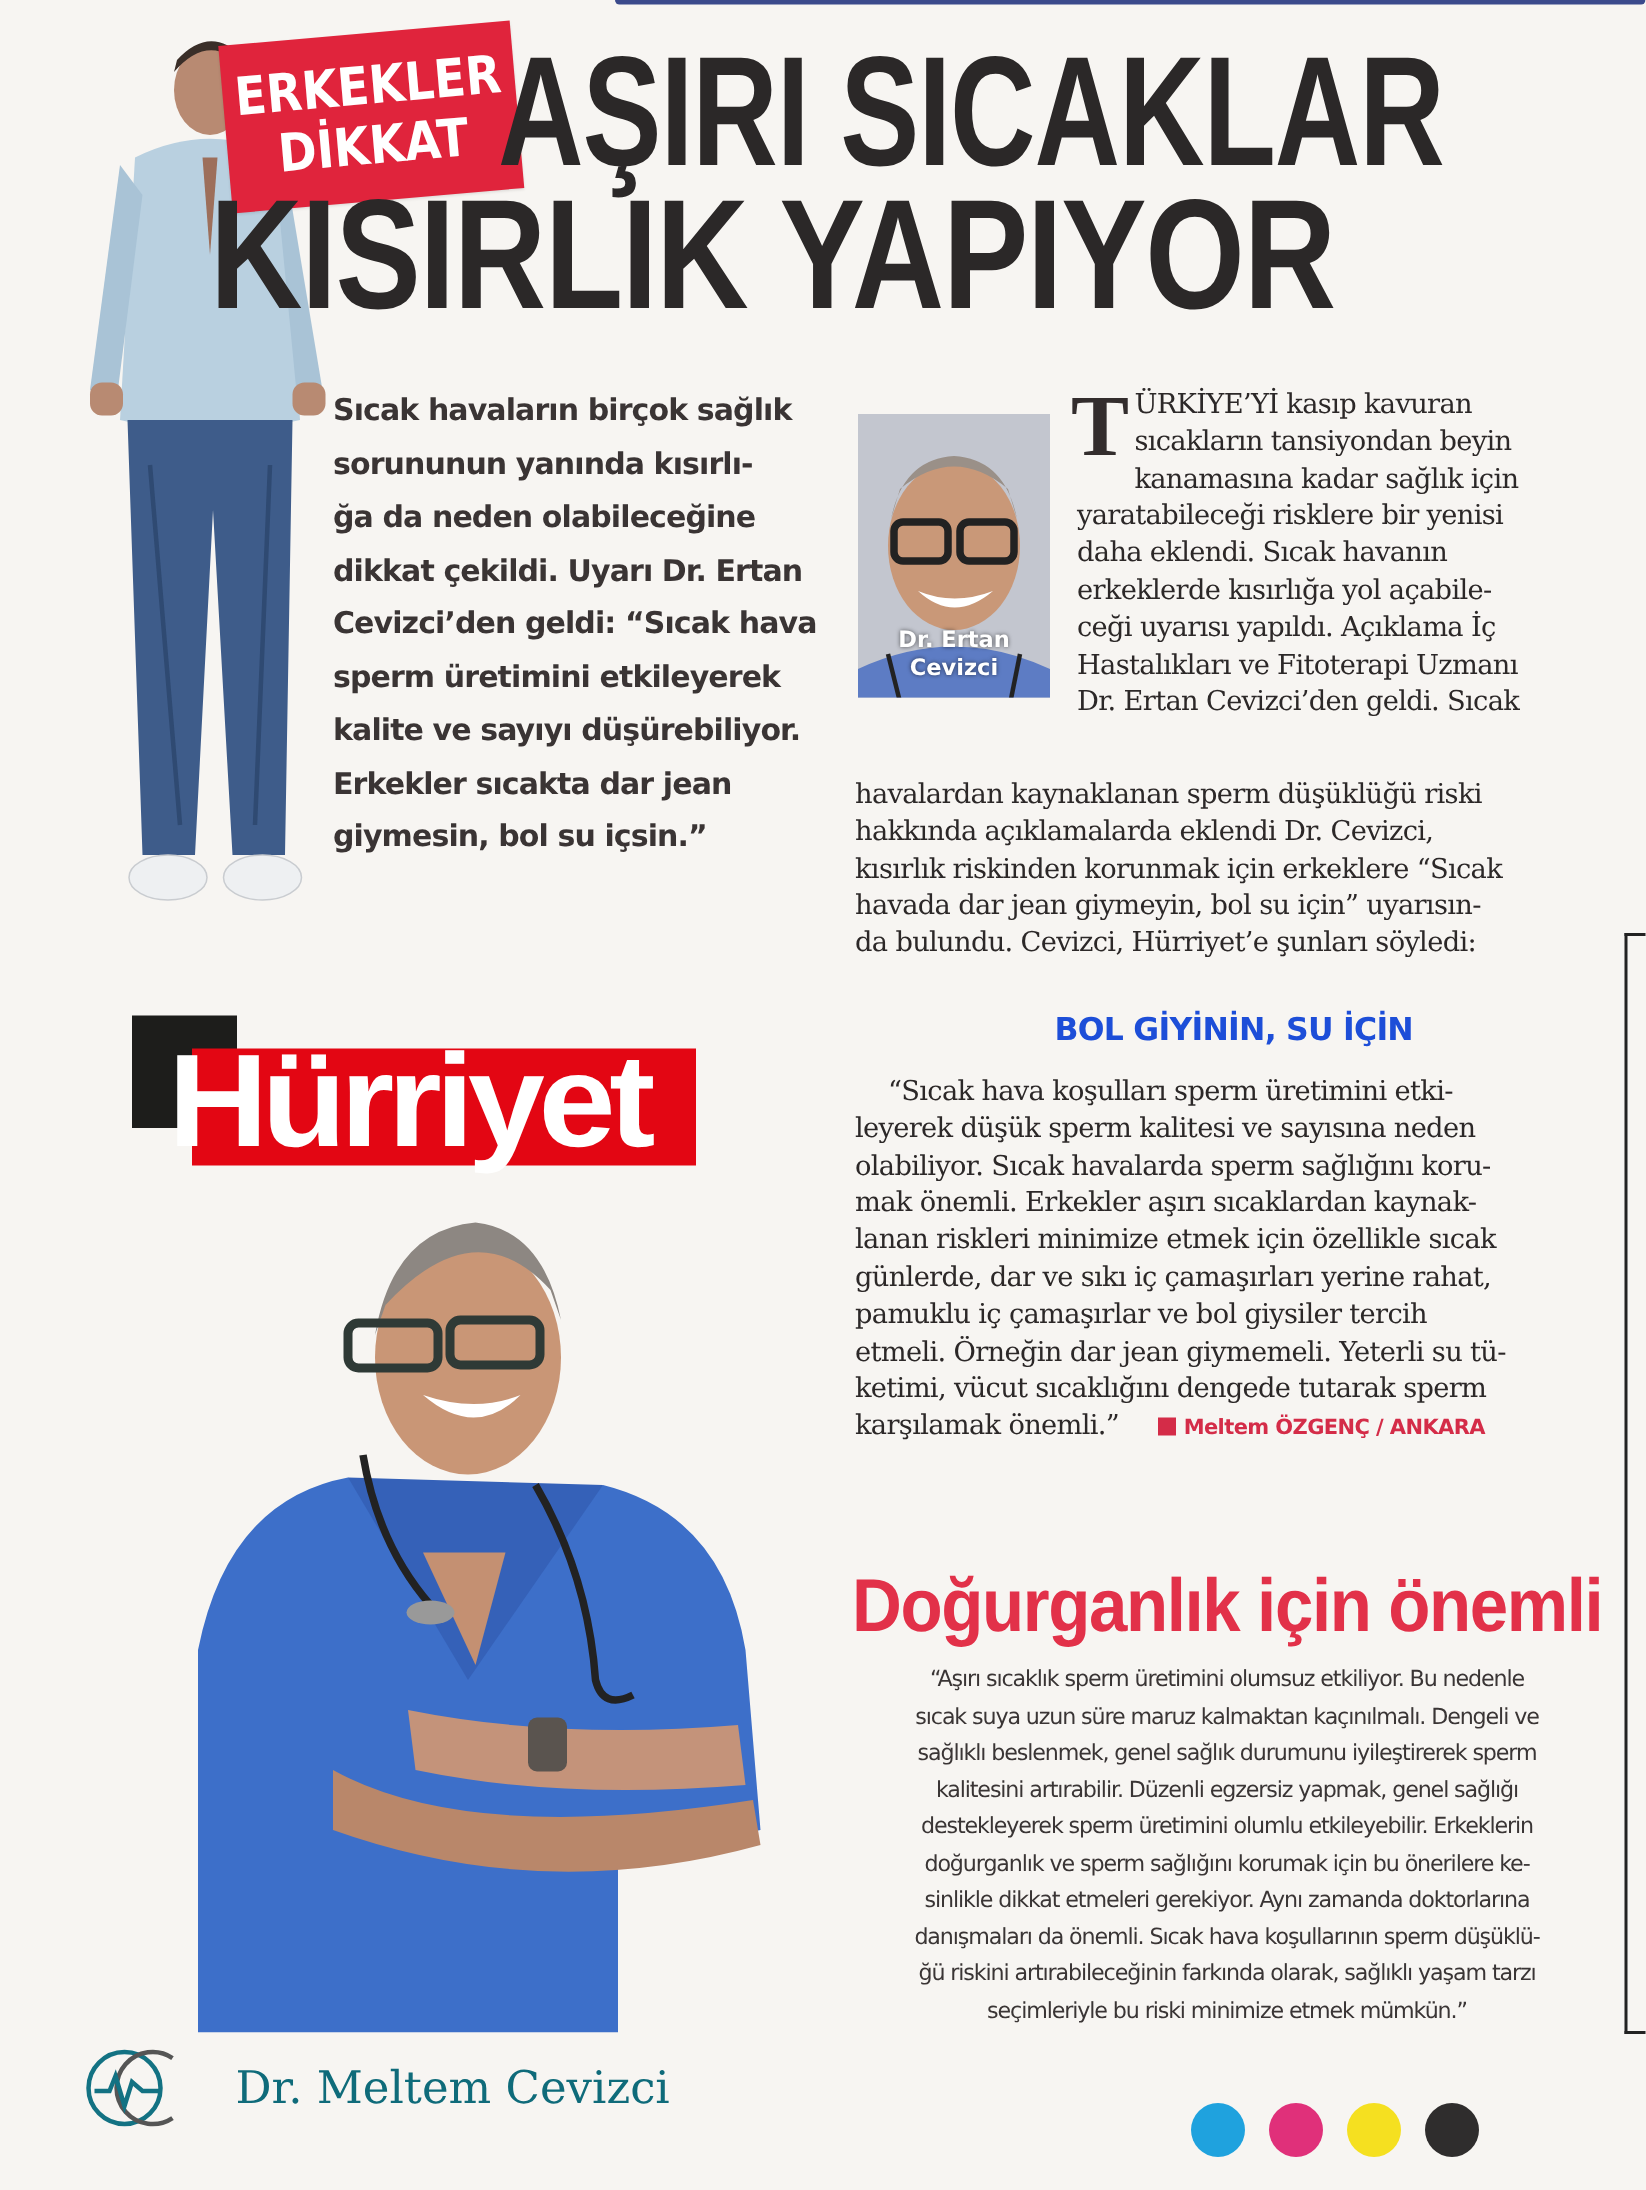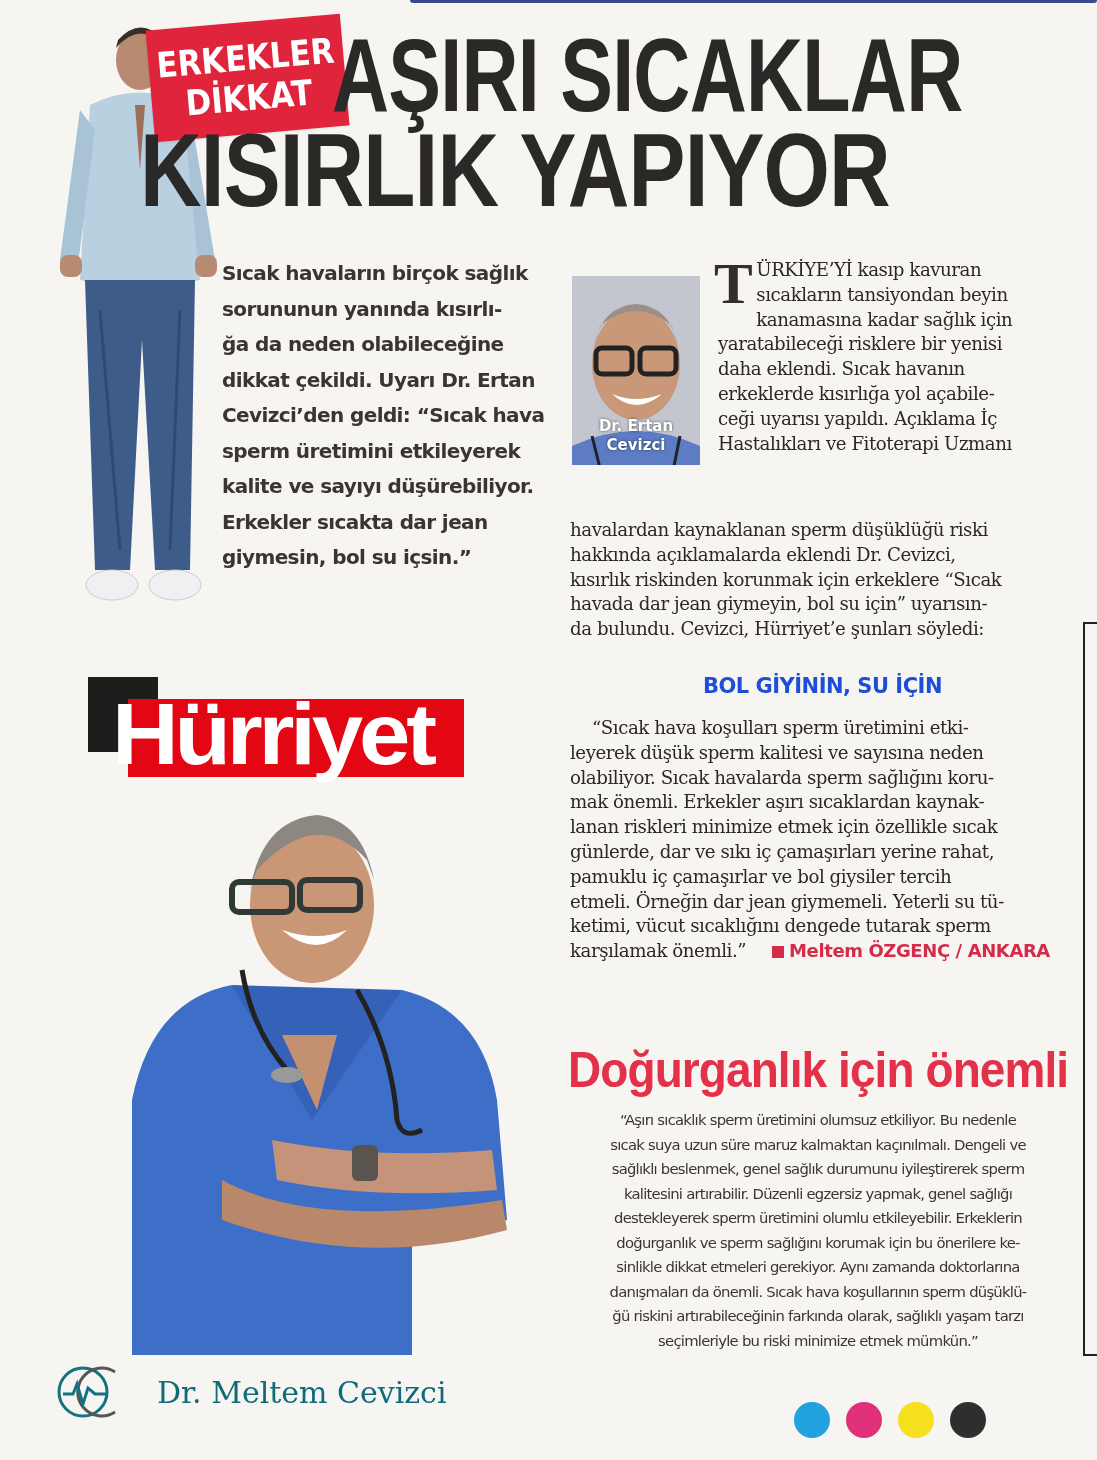--- a/index.html
+++ b/index.html
@@ -21,21 +21,21 @@
 
   .portrait-small { position:absolute; left:572px; top:262px; width:128px; height:189px; background:#c8cdd8; overflow:hidden;margin-top:14px; }
   .portrait-small .cap { position:absolute; left:0; width:100%; bottom:10px; text-align:center; color:#fff; font-weight:bold; font-size:15px; line-height:19px; text-shadow:0 0 3px rgba(0,0,0,.6); }
 
   .body-col { position:absolute; left:570px; width:505px; font-family:"DejaVu Serif", serif; font-size:18.2px; line-height:24.8px; color:#2c2828; letter-spacing:-.45px; }
   .body-col div { white-space:nowrap; }
   .dropcap { float:left; font-family:"Liberation Serif", serif; font-weight:bold; font-size:58px; line-height:48px; margin:2px 4px 0 -4px; color:#332d2d; }
 
   .subhead { position:absolute; left:570px; top:674px; width:505px; text-align:center; font-family:"DejaVu Sans", sans-serif; font-weight:bold; font-size:21px; letter-spacing:-.5px; color:#1d4ed8; }
 
-  .byline { color:#d42c48; font-family:"DejaVu Sans", sans-serif; font-weight:bold; font-size:18px; letter-spacing:-.4px; margin-left:26px; }
+  .byline { color:#d42c48; font-family:"DejaVu Sans", sans-serif; font-weight:bold; font-size:14px; letter-spacing:-.4px; margin-left:26px; }
   .byline .sq { display:inline-block; width:12px; height:12px; background:#d42c48; margin-right:5px; vertical-align:-1px; }
 
   .red-title { position:absolute; left:568px; top:1042px; width:500px; text-align:center; font-family:"Liberation Sans", sans-serif; font-weight:bold; color:#e23149; font-size:50px; line-height:56px; transform:scaleX(.92); transform-origin:left top; white-space:nowrap; letter-spacing:-1px; }
 
   .box-text { position:absolute; left:566px; top:1108px; width:504px; text-align:center; font-family:"DejaVu Sans", sans-serif; font-weight:normal; font-size:14.8px; line-height:24.5px; color:#3a3535; letter-spacing:-.75px; }
   .box-text div { white-space:nowrap; }
 
   .side-box { position:absolute; left:1083px; top:622px; width:20px; height:730px; border-left:2px solid #222; border-top:2px solid #222; border-bottom:2px solid #222; }
 
   .cmyk { position:absolute; top:1402px; width:36px; height:36px; border-radius:50%; }
@@ -112,20 +112,21 @@
 
 <div class="body-col" style="left:718px; top:258px; width:360px;">
   <div><span class="dropcap">T</span><span>ÜRKİYE’Yİ kasıp kavuran</span></div>
   <div>sıcakların tansiyondan beyin</div>
   <div>kanamasına kadar sağlık için</div>
   <div>yaratabileceği risklere bir yenisi</div>
   <div>daha eklendi. Sıcak havanın</div>
   <div>erkeklerde kısırlığa yol açabile-</div>
   <div>ceği uyarısı yapıldı. Açıklama İç</div>
   <div>Hastalıkları ve Fitoterapi Uzmanı</div>
+  <div>Dr. Ertan Cevizci’den geldi. Sıcak</div>
 </div>
 
 <div class="body-col" style="top:518px;">
   <div>havalardan kaynaklanan sperm düşüklüğü riski</div>
   <div>hakkında açıklamalarda eklendi Dr. Cevizci,</div>
   <div>kısırlık riskinden korunmak için erkeklere “Sıcak</div>
   <div>havada dar jean giymeyin, bol su için” uyarısın-</div>
   <div>da bulundu. Cevizci, Hürriyet’e şunları söyledi:</div>
 </div>
 

